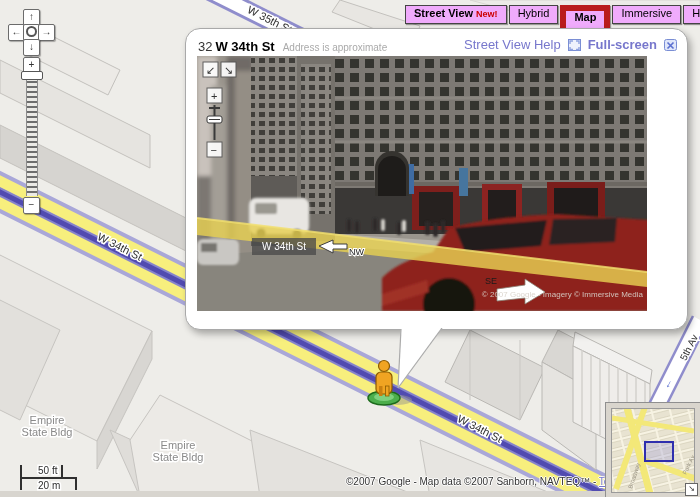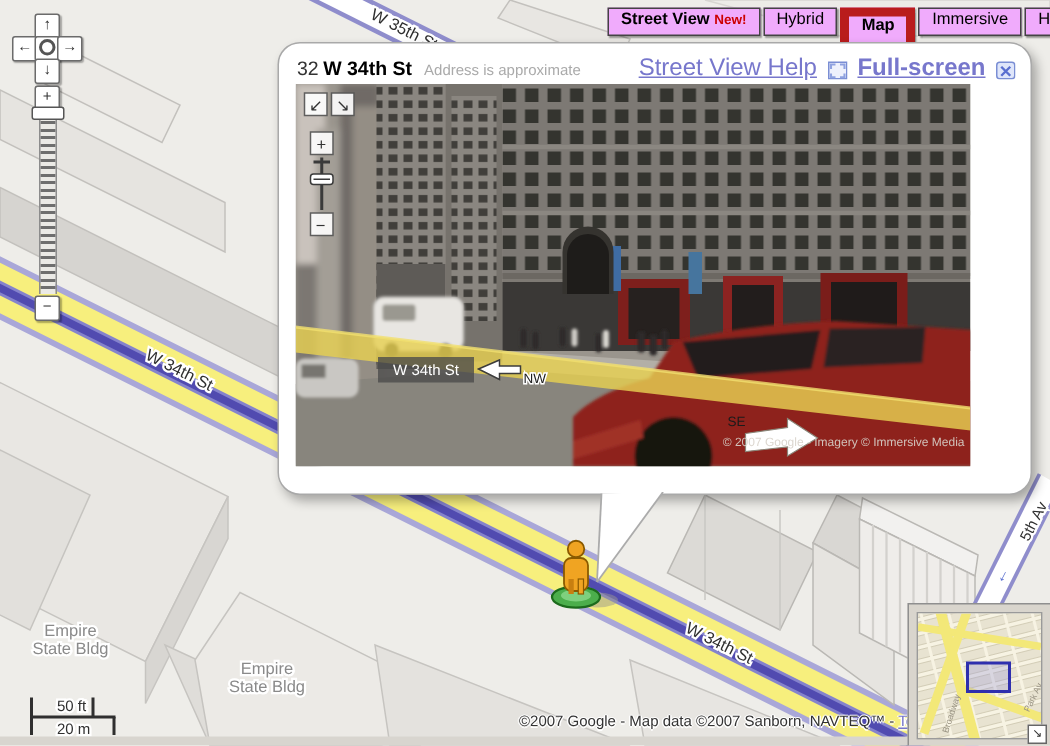--- a/index.html
+++ b/index.html
@@ -29,21 +29,21 @@
   #pan-center-dot{width:7px;height:7px;border:2px solid #555;border-radius:50%;margin:1px auto;}
 
   
   #popup{left:185px;top:28px;width:501px;height:300px;background:#fff;border:1px solid #a9a9a9;
          border-radius:15px;box-shadow:3px 4px 7px rgba(0,0,0,.3);z-index:50;}
   #popup-header{position:absolute;left:12px;top:8px;right:10px;height:18px;}
   #addr-number{font-size:13px;color:#333;}
   #addr-street{font-size:13px;font-weight:bold;color:#000;margin-left:3px;}
   #addr-note{font-size:10px;color:#aaa;margin-left:8px;}
   #popup-links{position:absolute;right:0;top:0;display:flex;align-items:center;gap:7px;}
-  .plink{font-size:16px;color:#7777cc;text-decoration:underline;cursor:pointer;}
+  .plink{font-size:13px;color:#7777cc;cursor:pointer;}
   .plink.bold{font-weight:bold;}
   #sv-frame{position:absolute;left:11px;top:27px;width:450px;height:255px;overflow:hidden;cursor:move;}
   #tail{left:378px;top:328px;width:82px;height:62px;z-index:51;pointer-events:none;}
 
   
   #minimap{left:605px;top:402px;width:94px;height:95px;background:#d9d5cd;border:1px solid #8f8f8f;
            z-index:30;}
   #minimap-inner{position:absolute;left:5px;top:5px;width:82px;height:83px;border:1px solid #9a9a9a;
            overflow:hidden;cursor:move;background:#f7f3e3;}
   #mini-corner{position:absolute;right:2px;bottom:2px;width:11px;height:11px;background:#fff;

